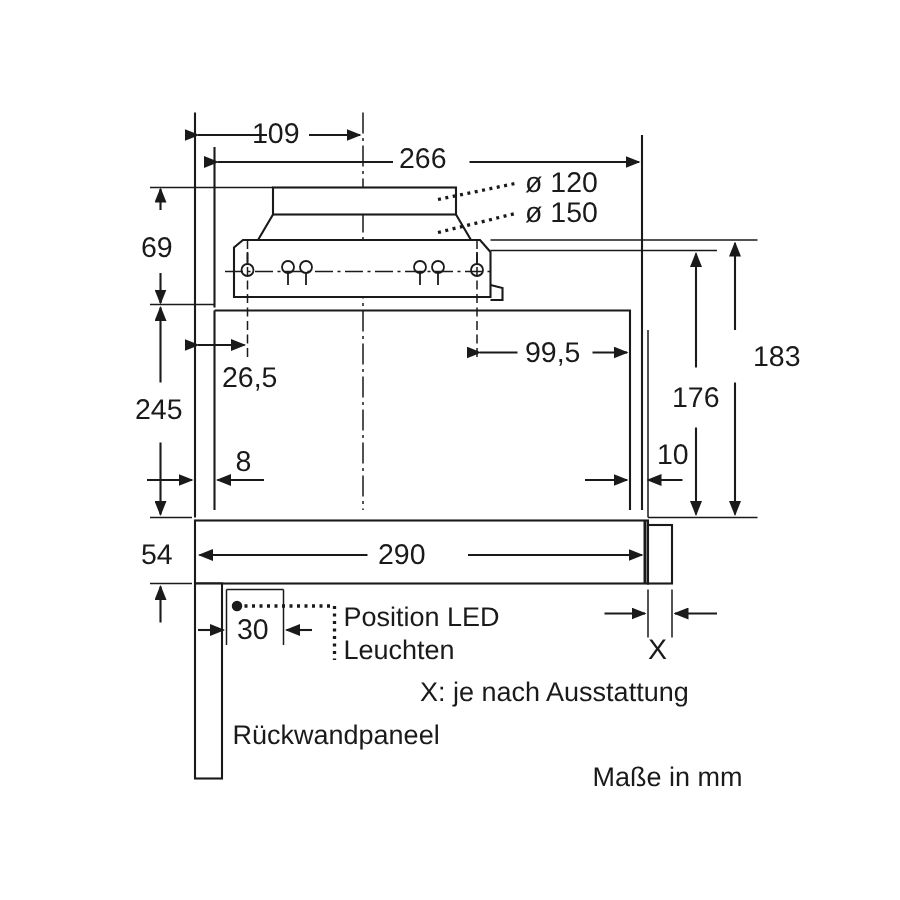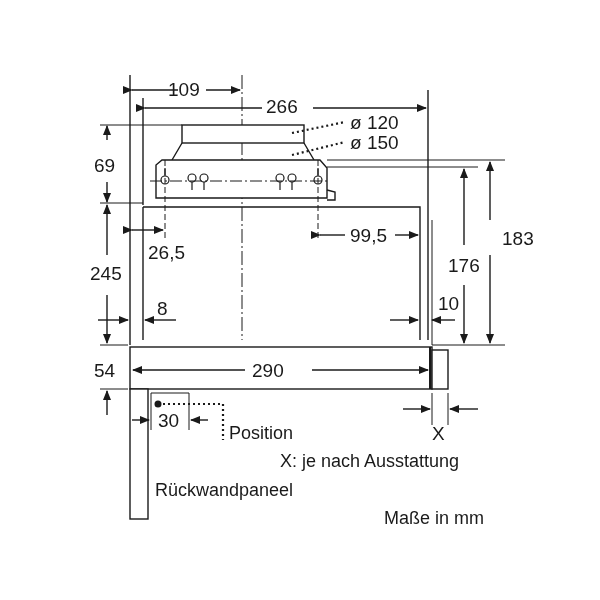--- a/index.html
+++ b/index.html
@@ -132,17 +132,18 @@
   <span class="lbl dim" style="left:148px;top:243px">26,5</span>
   <span class="lbl dim" style="left:350px;top:226px">99,5</span>
   <span class="lbl dim" style="left:90px;top:264px">245</span>
   <span class="lbl dim" style="left:157px;top:299px">8</span>
   <span class="lbl dim" style="left:438px;top:294px">10</span>
   <span class="lbl dim" style="left:94px;top:361px">54</span>
   <span class="lbl dim" style="left:252px;top:361px">290</span>
   <span class="lbl dim" style="left:158px;top:411px">30</span>
   <span class="lbl dim" style="left:432px;top:424px">X</span>
 
-  <span class="lbl note" style="left:229px;top:424px">Position</span>
+  <span class="lbl note" style="left:229px;top:402px">Position LED</span>
+  <span class="lbl note" style="left:229px;top:424px">Leuchten</span>
   <span class="lbl note" style="left:155px;top:481px">Rückwandpaneel</span>
   <span class="lbl note" style="left:280px;top:452px">X: je nach Ausstattung</span>
-  <span class="lbl note" style="left:384px;top:509px">Maße in mm</span>
+  <span class="lbl note" style="left:395px;top:509px">Maße in mm</span>
 </div>
 
 </body></html>

